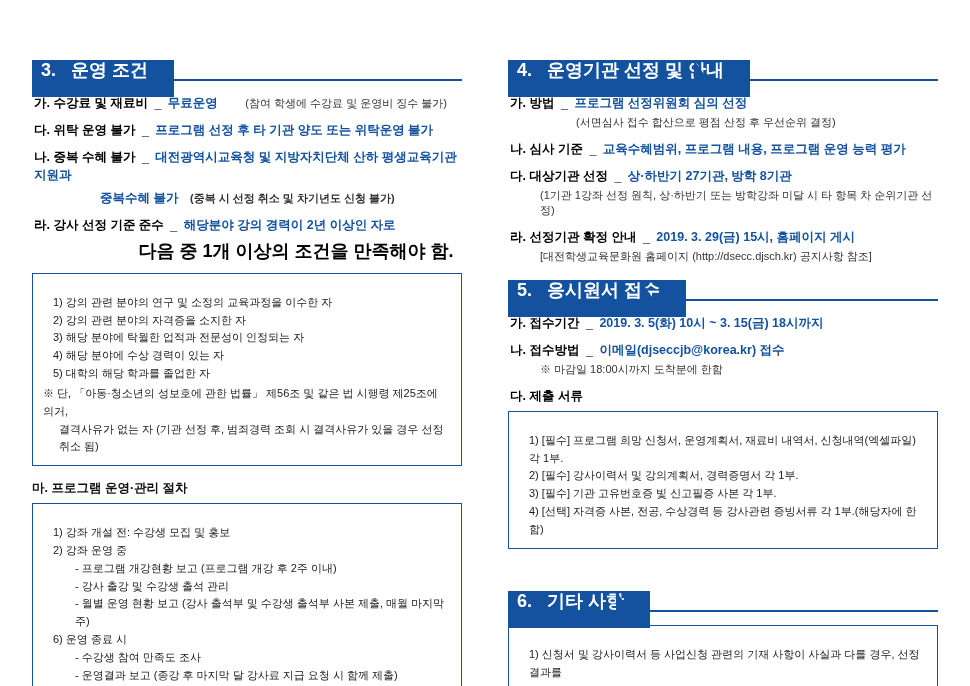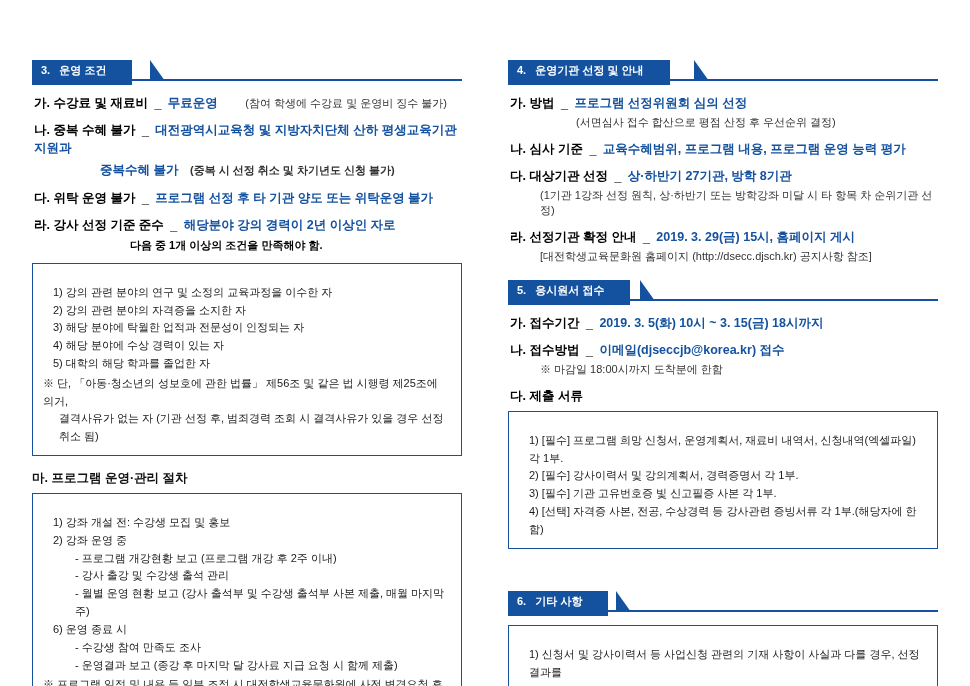--- a/index.html
+++ b/index.html
@@ -33,24 +33,24 @@
     position: relative;
     height: 21px;
     margin-bottom: 13px;
   }
   .sec-head .bar {
     position: absolute;
     left: 0; top: 0;
     height: 21px;
     background: #1452a0;
     color: #ffffff;
-    font-size: 11px;
+    font-size: 18px;
     font-weight: bold;
     line-height: 21px;
-    padding: 0 26px 4px 9px;
+    padding: 0 26px 16px 9px;
     white-space: nowrap;
   }
   .sec-head .tail {
     position: absolute;
     top: 0;
     width: 0; height: 0;
     border-style: solid;
     border-width: 21px 0 0 15px;
     border-color: transparent transparent transparent #1452a0;
   }
@@ -92,24 +92,25 @@
     margin: 3px 0 0 66px;
     line-height: 1.4;
   }
   .cont {
     font-size: 12.5px;
     font-weight: bold;
     color: #1452a0;
     margin: 4px 0 0 66px;
   }
   .cont-blk {
-    font-size: 11px;
+    font-size: 18px;
     font-weight: bold;
     color: #000000;
     margin: 4px 0 0 66px;
+    text-align: center;
   }
 
   
   .box {
     border: 1px solid #1452a0;
     padding: 20px 10px 9px 10px;
     margin: 6px 0 10px 0;
     font-size: 11px;
     line-height: 1.62;
     color: #1a1a1a;
@@ -149,33 +150,33 @@
     </div>
 
     <div class="item">
       <span class="lbl">가. 수강료 및 재료비</span>
       <span class="dash">_</span>
       <span class="val">무료운영</span>
       <span class="small-note">(참여 학생에 수강료 및 운영비 징수 불가)</span>
     </div>
 
     <div class="item">
+      <span class="lbl">다. 위탁 운영 불가</span>
+      <span class="dash">_</span>
+      <span class="val">프로그램 선정 후 타 기관 양도 또는 위탁운영 불가</span>
+    </div>
+
+    <div class="item">
       <span class="lbl">나. 중복 수혜 불가</span>
       <span class="dash">_</span>
       <span class="val">대전광역시교육청 및 지방자치단체 산하 평생교육기관 지원과</span>
       <div class="cont">
         <span>중복수혜 불가</span>
         <span class="small-note" style="margin-left:8px;">(중복 시 선정 취소 및 차기년도 신청 불가)</span>
       </div>
-    </div>
-
-    <div class="item">
-      <span class="lbl">다. 위탁 운영 불가</span>
-      <span class="dash">_</span>
-      <span class="val">프로그램 선정 후 타 기관 양도 또는 위탁운영 불가</span>
     </div>
 
     <div class="item">
       <span class="lbl">라. 강사 선정 기준 준수</span>
       <span class="dash">_</span>
       <span class="val">해당분야 강의 경력이 2년 이상인 자로</span>
       <div class="cont-blk" style="margin-left:96px;">다음 중 1개 이상의 조건을 만족해야 함.</div>
     </div>
 
     <div class="box">

